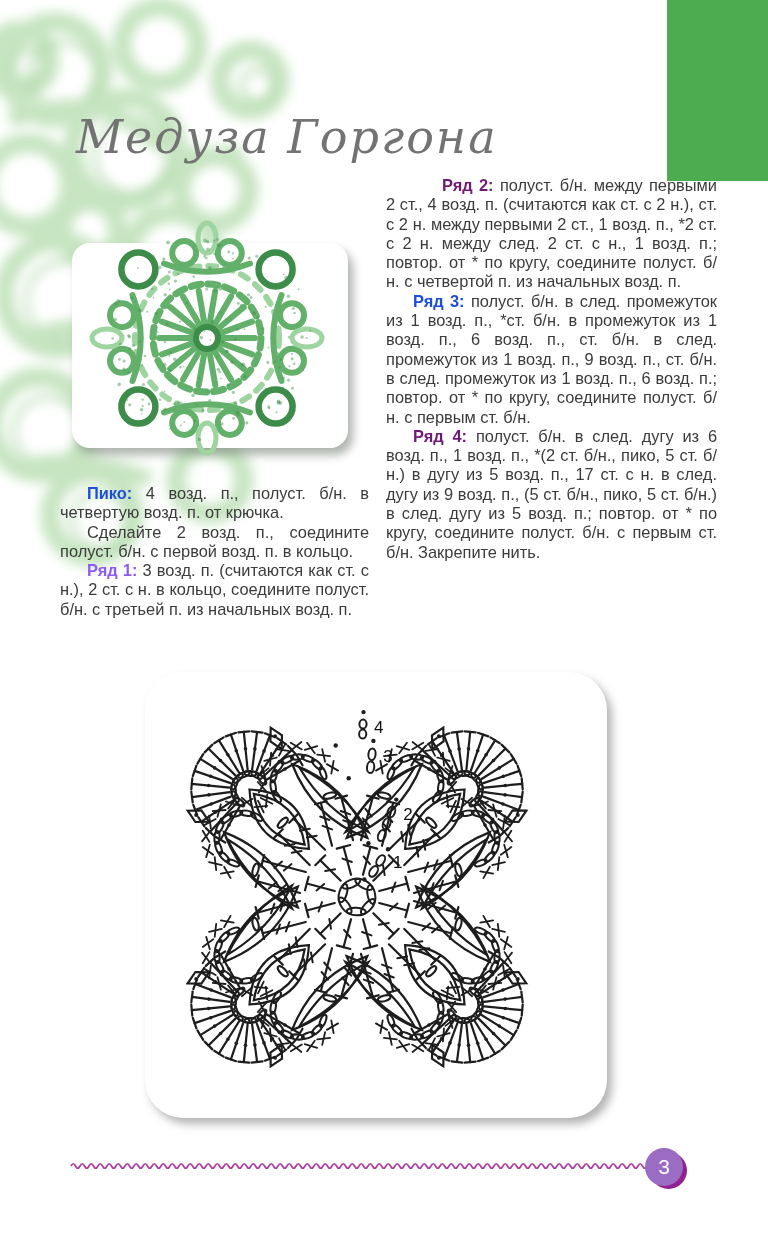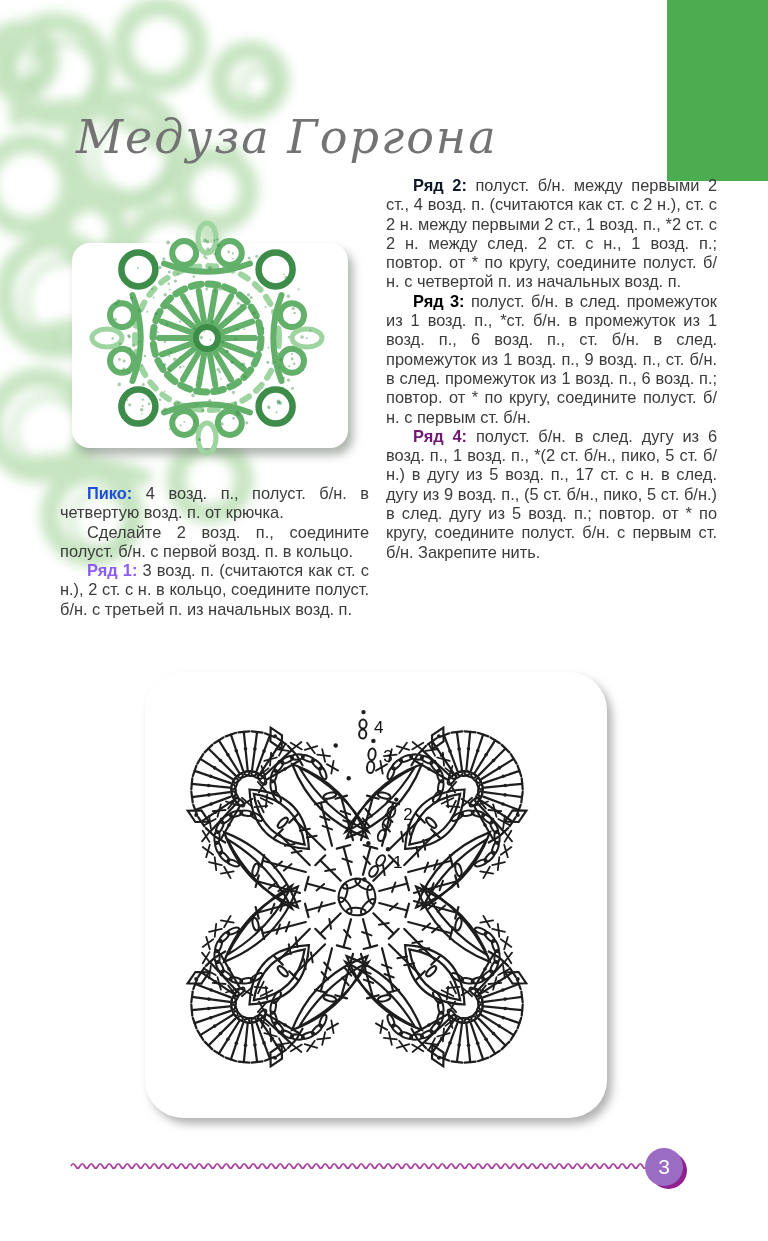--- a/index.html
+++ b/index.html
@@ -283,22 +283,22 @@
         <circle cx="116.6" cy="209.5" r="1.1" fill="#3c8c48" opacity="0.45"></circle>
         <circle cx="140.7" cy="40.5" r="1.4" fill="#3c8c48" opacity="0.45"></circle>
         <circle cx="215.6" cy="151.7" r="1.1" fill="#3c8c48" opacity="0.45"></circle>
         <circle cx="79.4" cy="168.4" r="1.5" fill="#3c8c48" opacity="0.45"></circle>
         <circle cx="105.3" cy="140.1" r="1.0" fill="#3c8c48" opacity="0.45"></circle>
         <circle cx="187.2" cy="81.4" r="1.5" fill="#3c8c48" opacity="0.45"></circle>
       </g>
     </svg>
 
   <div class="abs col col-right">
-    <p><span class="lbl" style="color: #0f172a;">Ряд 2:</span> <span>полуст. б/н. между первыми 2 ст., 4 возд. п. (считаются как ст. с 2 н.), ст. с 2 н. между первыми 2 ст., 1 возд. п., *2 ст. с 2 н. между след. 2 ст. с н., 1 возд. п.; повтор. от * по кругу, соедините полуст. б/н. с четвертой п. из начальных возд. п.</span></p>
-    <p><span class="lbl" style="color: #000000;">Ряд 3:</span> <span>полуст. б/н. в след. промежуток из 1 возд. п., *ст. б/н. в промежуток из 1 возд. п., 6 возд. п., ст. б/н. в след. промежуток из 1 возд. п., 9 возд. п., ст. б/н. в след. промежуток из 1 возд. п., 6 возд. п.; повтор. от * по кругу, соедините полуст. б/н. с первым ст. б/н.</span></p>
+    <p><span class="lbl" style="color: #701a75; margin-left: 29px;">Ряд 2:</span> <span>полуст. б/н. между первыми 2 ст., 4 возд. п. (считаются как ст. с 2 н.), ст. с 2 н. между первыми 2 ст., 1 возд. п., *2 ст. с 2 н. между след. 2 ст. с н., 1 возд. п.; повтор. от * по кругу, соедините полуст. б/н. с четвертой п. из начальных возд. п.</span></p>
+    <p><span class="lbl" style="color: #1d4ed8;">Ряд 3:</span> <span>полуст. б/н. в след. промежуток из 1 возд. п., *ст. б/н. в промежуток из 1 возд. п., 6 возд. п., ст. б/н. в след. промежуток из 1 возд. п., 9 возд. п., ст. б/н. в след. промежуток из 1 возд. п., 6 возд. п.; повтор. от * по кругу, соедините полуст. б/н. с первым ст. б/н.</span></p>
     <p><span class="lbl" style="color: #701a75;">Ряд 4:</span> <span>полуст. б/н. в след. дугу из 6 возд. п., 1 возд. п., *(2 ст. б/н., пико, 5 ст. б/н.) в дугу из 5 возд. п., 17 ст. с н. в след. дугу из 9 возд. п., (5 ст. б/н., пико, 5 ст. б/н.) в след. дугу из 5 возд. п.; повтор. от * по кругу, соедините полуст. б/н. с первым ст. б/н. Закрепите нить.</span></p>
   </div>
 
   <div class="abs col col-left">
     <p><span class="lbl" style="color: #1d4ed8;">Пико:</span> <span>4 возд. п., полуст. б/н. в четвертую возд. п. от крючка.</span></p>
     <p><span>Сделайте 2 возд. п., соедините полуст. б/н. с первой возд. п. в кольцо.</span></p>
     <p><span class="lbl" style="color: #8b5cf6;">Ряд 1:</span> <span>3 возд. п. (считаются как ст. с н.), 2 ст. с н. в кольцо, соедините полуст. б/н. с третьей п. из начальных возд. п.</span></p>
   </div>
 
   <div class="abs diagram-card"></div>

